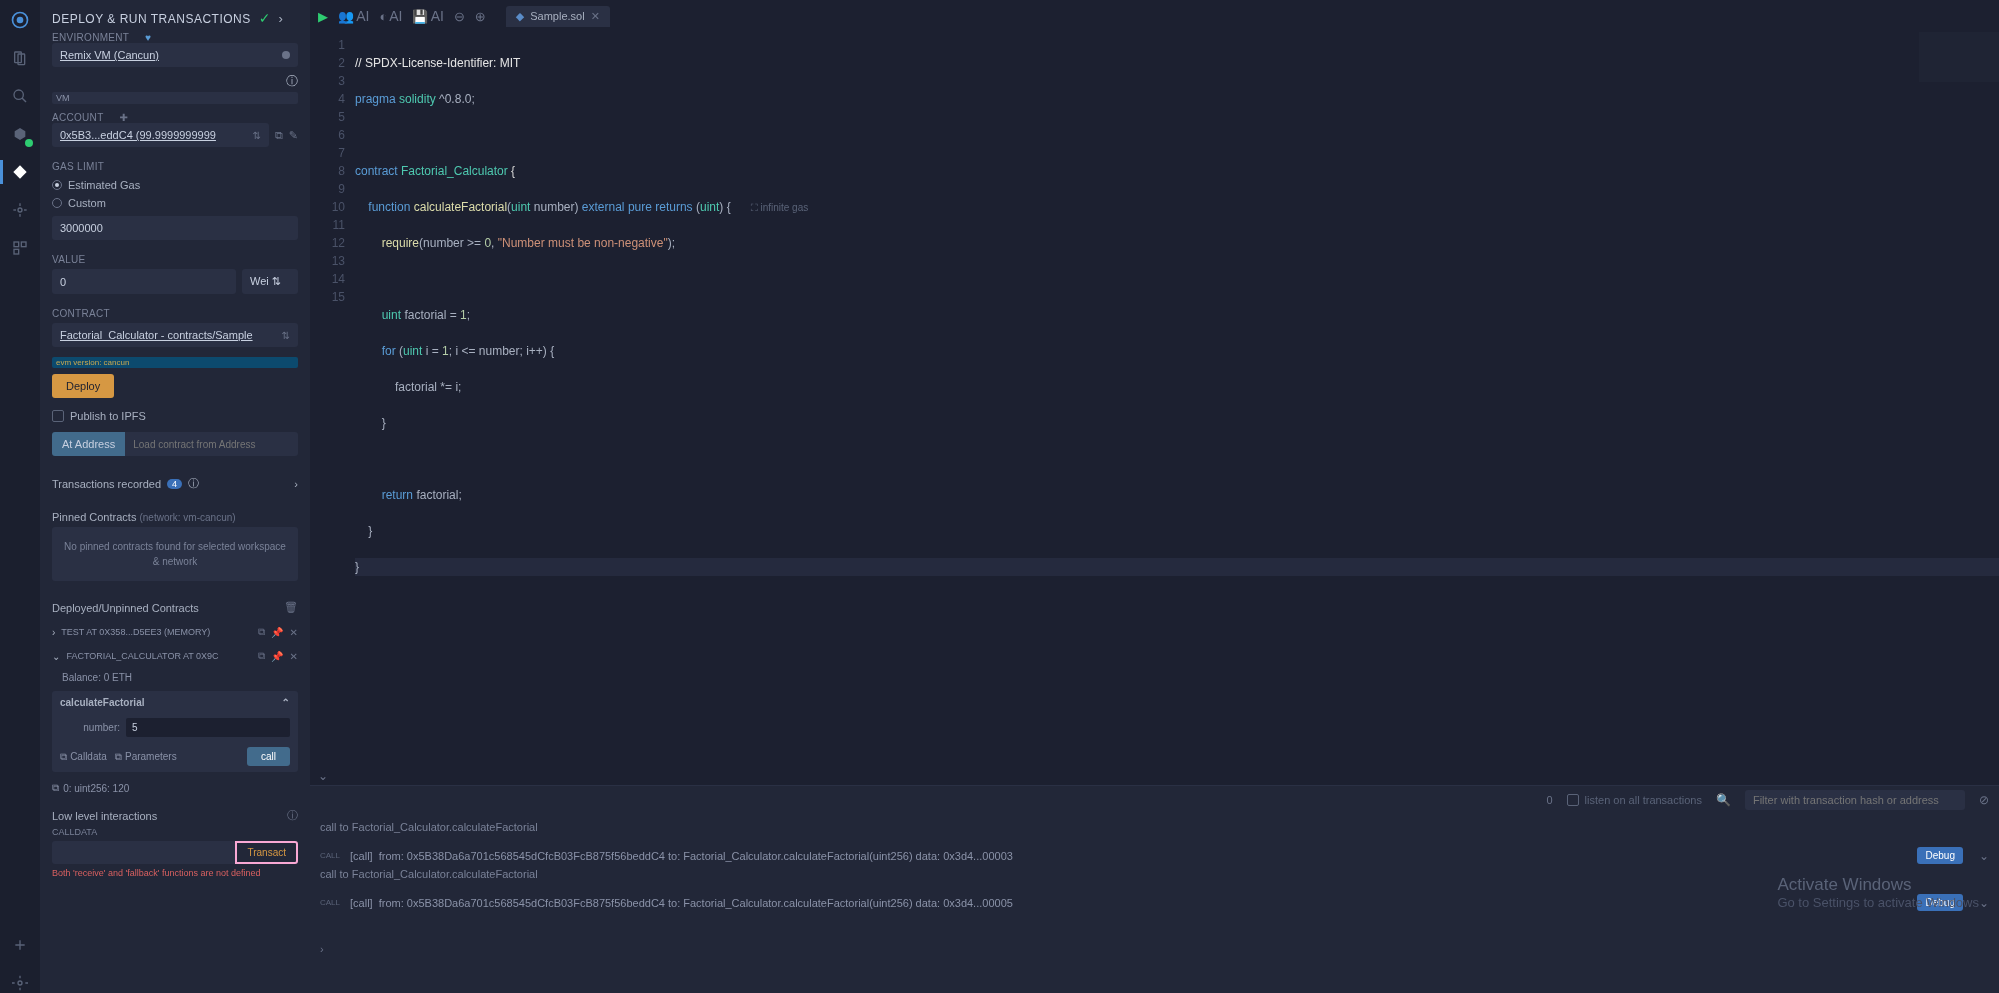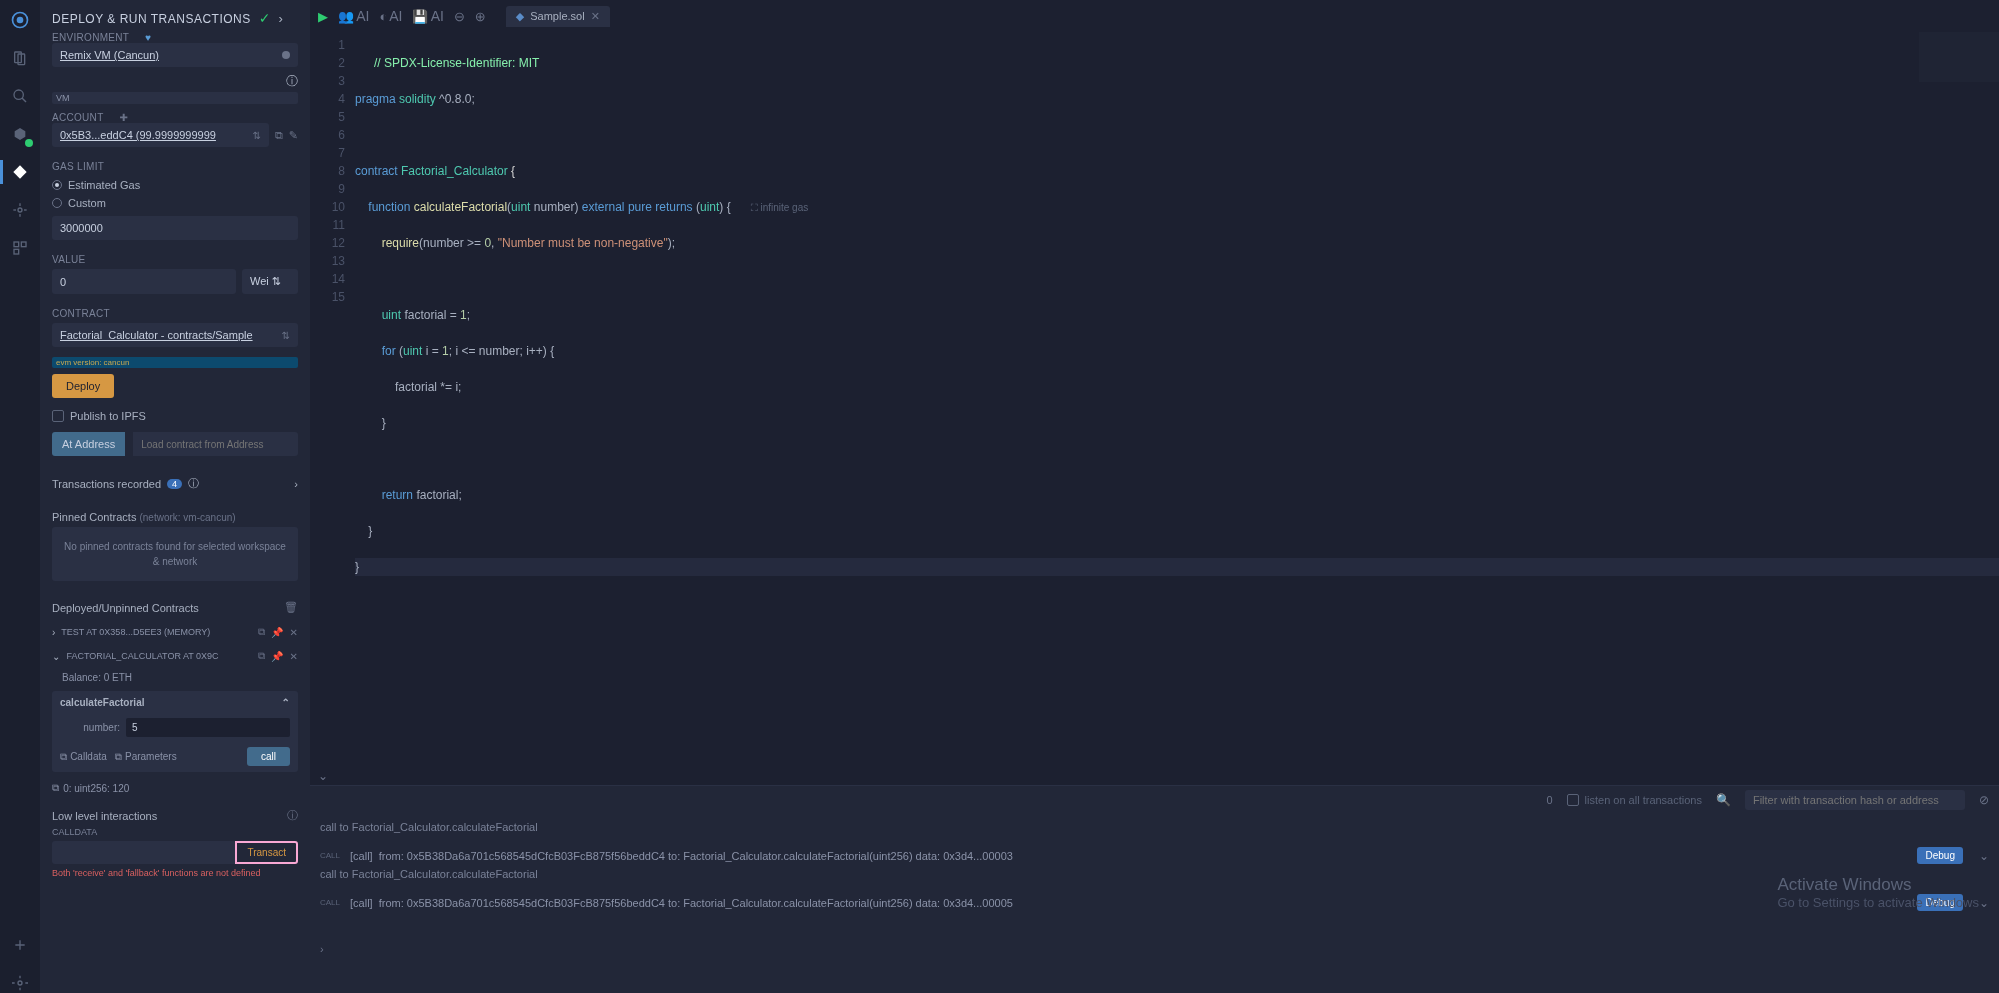--- a/index.html
+++ b/index.html
@@ -47,21 +47,21 @@
 .value-row .text-input { margin: 0; flex: 1; width: auto; }
 .value-row .unit-sel { background: #2a3044; border: none; padding: 6px 8px; border-radius: 3px; color: #c8d0e0; font-size: 11px; width: 56px; cursor: pointer; }
 
 .evm-tag { font-size: 8px; background: #0c4a6e; color: #c8a850; padding: 1px 4px; margin: 4px 12px 0; display: inline-block; border-radius: 2px; }
 
 .btn-deploy { background: #d69843; color: #1c2030; border: none; padding: 6px 14px; margin: 6px 12px 8px; border-radius: 3px; font-size: 11px; font-weight: 500; cursor: pointer; }
 .checkbox-row { display: flex; align-items: center; gap: 6px; padding: 4px 12px 10px; }
 .checkbox-row .cb { width: 12px; height: 12px; border: 1px solid #5a6378; border-radius: 2px; }
 .checkbox-row .lbl { font-size: 11px; }
 
-.ataddr-row { display: flex; gap: 8px; padding: 0 12px 10px; }
+.ataddr-row { display: flex; gap: 0; padding: 0 12px 10px; }
 .btn-ataddr { background: #426b8c; color: #c8d0e0; border: none; padding: 6px 10px; border-radius: 3px 0 0 3px; font-size: 11px; cursor: pointer; }
 .ataddr-inp { background: #2a3044; border: none; padding: 6px 8px; border-radius: 0 3px 3px 0; color: #6a7288; font-size: 10px; flex: 1; }
 
 .section-row { display: flex; align-items: center; padding: 10px 12px; font-size: 11px; }
 .section-row .badge { background: #3a70b8; color: #fff; font-size: 9px; padding: 0 5px; border-radius: 8px; margin-left: 6px; }
 .section-row .info-ic { margin-left: 6px; }
 .section-row .chv { margin-left: auto; }
 .section-sub { font-size: 10px; color: #6a7288; }
 
 .pinned-empty { background: #2a3044; margin: 0 12px 10px; padding: 12px; border-radius: 3px; font-size: 10px; text-align: center; color: #7a8298; line-height: 1.5; }
@@ -109,21 +109,21 @@
 
 .editor { flex: 1; display: flex; background: #1c2030; font-family: 'Consolas', monospace; font-size: 12px; line-height: 1.5; position: relative; overflow: hidden; }
 .gutter { width: 45px; text-align: right; color: #4a5268; padding: 4px 10px 4px 4px; user-select: none; }
 .gutter div { height: 18px; }
 .code { flex: 1; padding: 4px 0; white-space: pre; color: #a8b0c0; position: relative; }
 .code .line { height: 18px; }
 .code .line.hl { background: #252a3e; }
 .kw { color: #5a9cd6; }
 .typ { color: #4ec9b0; }
 .str { color: #ce9178; }
-.cmt { color: #86efac; margin-left: 19px; }
+.cmt { color: #e5e5e5; }
 .fn { color: #dcdcaa; }
 .op { color: #d4d4d4; }
 .num { color: #b5cea8; }
 .gas-hint { color: #5a6378; font-size: 10px; margin-left: 20px; }
 .gas-hint::before { content: '⛶ '; }
 .minimap { position: absolute; top: 0; right: 0; width: 80px; height: 50px; background: #222738; opacity: 0.5; }
 
 .terminal-toggle { height: 18px; display: flex; align-items: center; padding: 0 8px; background: #1c2030; color: #6a7288; font-size: 12px; cursor: pointer; }
 .terminal-bar { height: 28px; display: flex; align-items: center; padding: 0 10px; background: #222738; gap: 14px; border-top: 1px solid #2a3044; }
 .terminal-bar .zero { color: #6a7288; font-size: 11px; margin-left: auto; }

